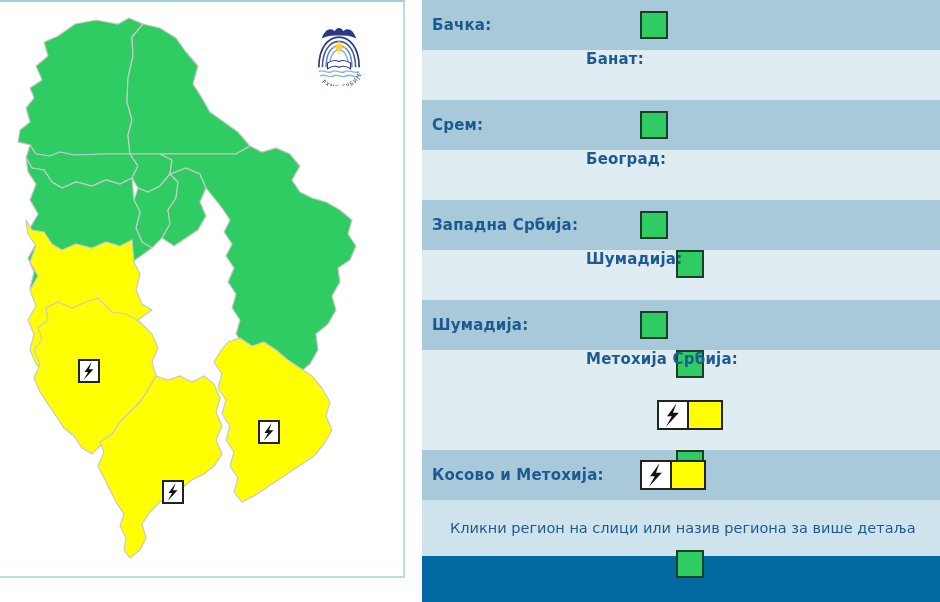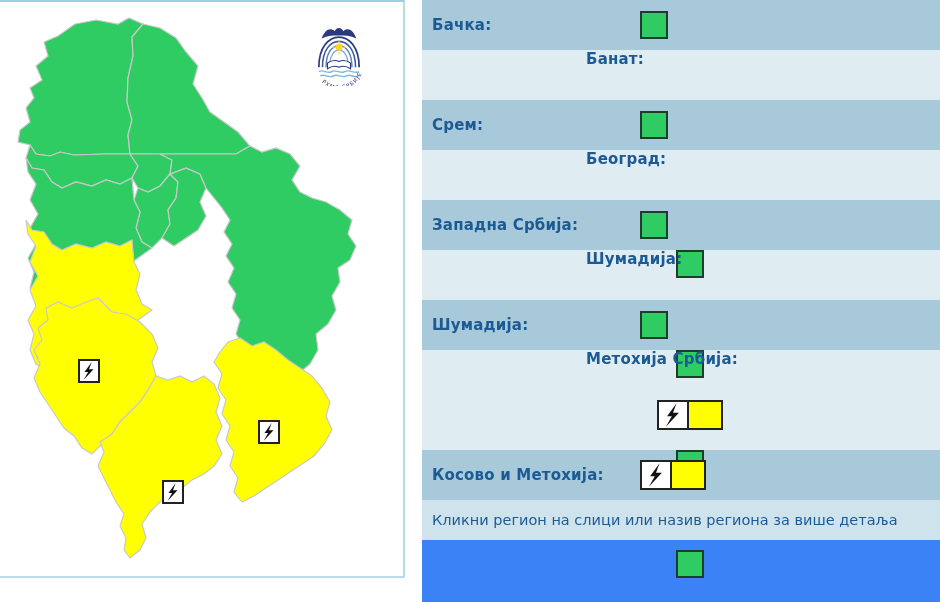--- a/index.html
+++ b/index.html
@@ -65,21 +65,21 @@
   }
   .map-warn-icon svg { display: block; width: 100%; height: 100%; }
 
   
   #region-table {
     position: absolute;
     left: 422px;
     top: 0;
     width: 518px;
     height: 602px;
-    background: #3b82f6;
+    background: #0369a1;
   }
   .region-row {
     display: flex;
     align-items: center;
     height: 50px;
     padding-left: 10px;
     box-sizing: border-box;
   }
   .region-row.odd  { background: #a8c9da; }
   .region-row.even { background: #dfecf2; flex-direction: column; }
@@ -126,24 +126,24 @@
   .warn-bolt svg { display: block; width: 100%; height: 100%; }
   .warn-yellow {
     width: 32px;
     height: 26px;
     background: #ffff00;
     box-sizing: border-box;
   }
 
   
   #table-footer {
-    height: 40px;
+    height: 56px;
     display: flex;
     align-items: center;
-    padding-left: 10px;
+    padding-left: 28px;
     background: #cfe3ec;
     box-sizing: border-box;
   }
   #footer-text {
     color: #1c5a94;
     font-size: 14.5px;
     font-weight: normal;
     white-space: nowrap;
   }
 </style>

